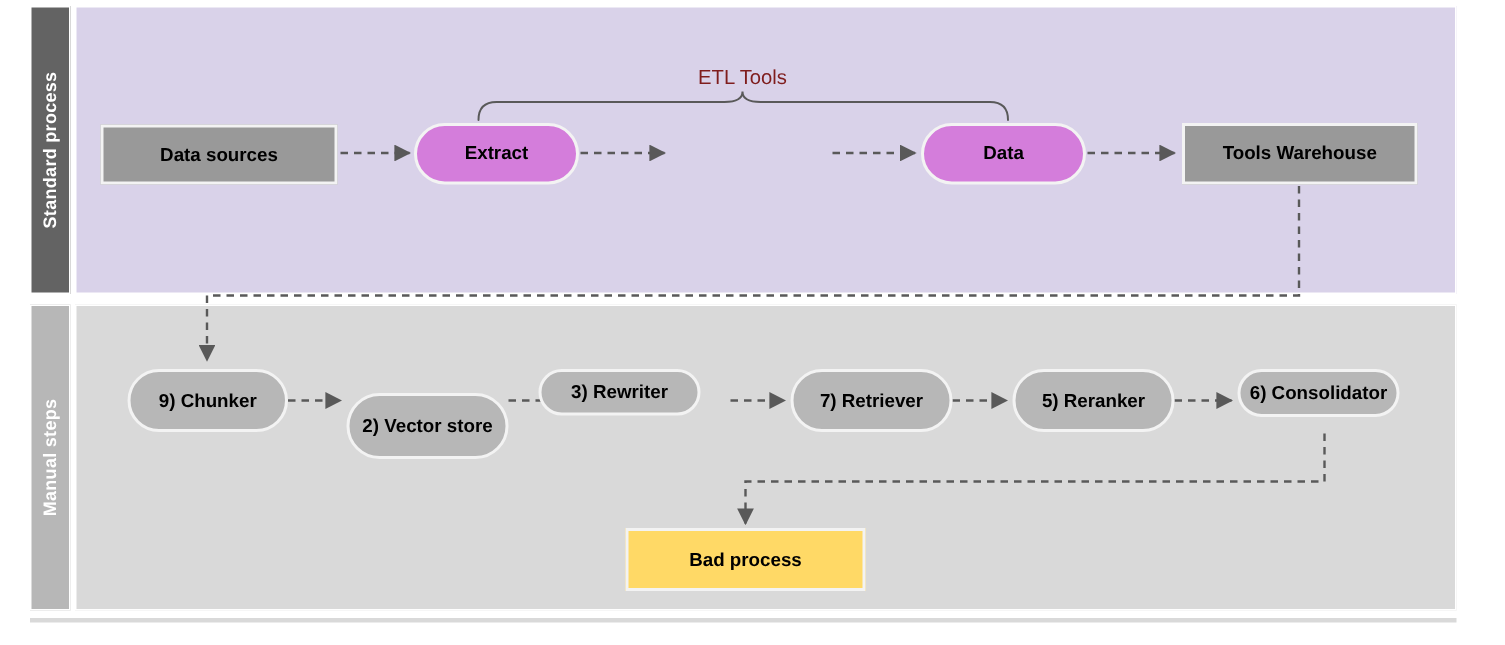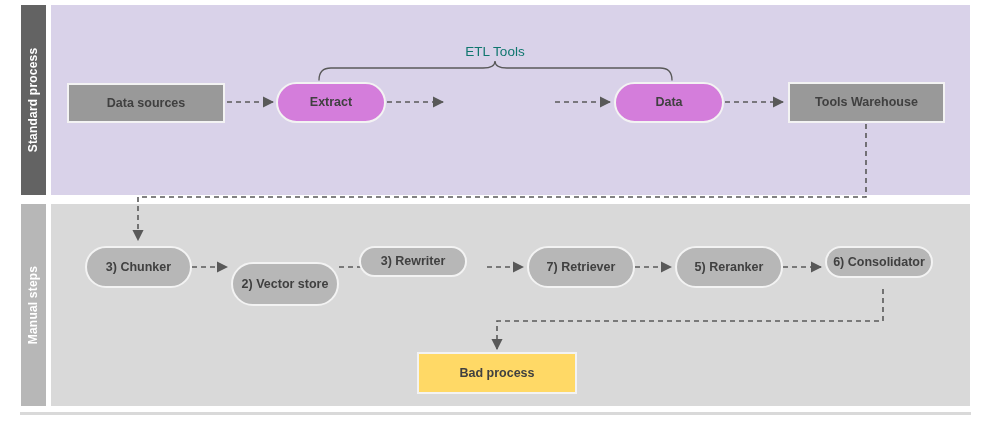--- a/index.html
+++ b/index.html
@@ -56,21 +56,21 @@
   }
 
   
   .node {
     position: absolute;
     box-sizing: border-box;
     display: flex;
     align-items: center;
     justify-content: center;
     text-align: center;
-    color: #404040;
+    color: #000000;
     font-weight: bold;
     font-size: 12.5px;
     line-height: 1.15;
     border: 2px solid #f3f3f3;
     padding: 12px 4px;
   }
   .node.rect { border-radius: 0; }
   .node.pill { border-radius: 999px; }
   .node.gray-box   { background: #999999; }
   .node.purple     { background: #d47ddb; }
@@ -87,21 +87,21 @@
   }
 
   
   #etl-label {
     position: absolute;
     left: 400px;
     top: 44px;
     width: 190px;
     text-align: center;
     font-size: 13.5px;
-    color: #0f766e;
+    color: #7f1d1d;
     font-weight: normal;
   }
 </style>
 </head>
 <body>
 
 <div id="canvas">
 
   <div class="lane-label" id="lane-top-label">
     <span>Standard process</span>
@@ -147,21 +147,21 @@
 
   <div class="node rect gray-box" style="left:67px;  top:83px;  width:158px; height:40px;">Data sources</div>
 
   <div class="node pill purple" style="left:276px; top:82px;  width:110px; height:41px;">Extract</div>
 
 
   <div class="node pill purple" style="left:614px; top:82px;  width:110px; height:41px;">Data</div>
 
   <div class="node rect gray-box" style="left:788px; top:82px;  width:157px; height:41px;">Tools Warehouse</div>
 
-  <div class="node pill gray-pill" style="left:85px;  top:246px; width:107px; height:42px;">3) Chunker</div>
+  <div class="node pill gray-pill" style="left:85px;  top:246px; width:107px; height:42px;">9) Chunker</div>
 
   <div class="node pill gray-pill" style="left:231px; top:262px; width:108px; height:44px;">2) Vector store</div>
 
   <div class="node pill gray-pill" style="left:359px; top:246px; width:108px; height:31px;">3) Rewriter</div>
 
   <div class="node pill gray-pill" style="left:527px; top:246px; width:108px; height:42px;">7) Retriever</div>
 
   <div class="node pill gray-pill" style="left:675px; top:246px; width:108px; height:42px;">5) Reranker</div>
 
   <div class="node pill gray-pill" style="left:825px; top:246px; width:108px; height:32px;">6) Consolidator</div>

